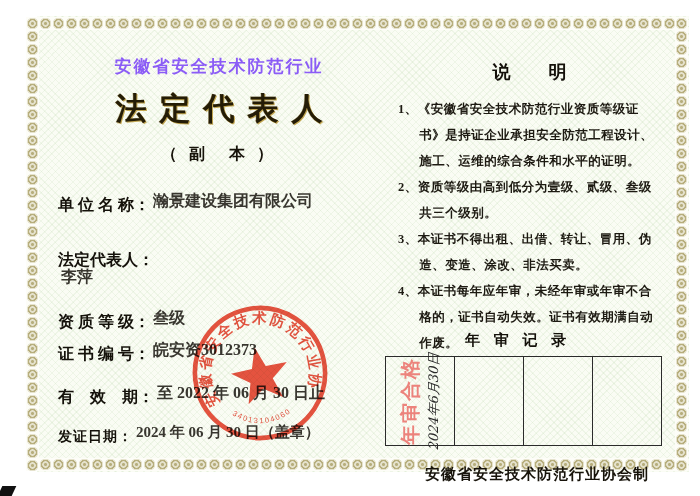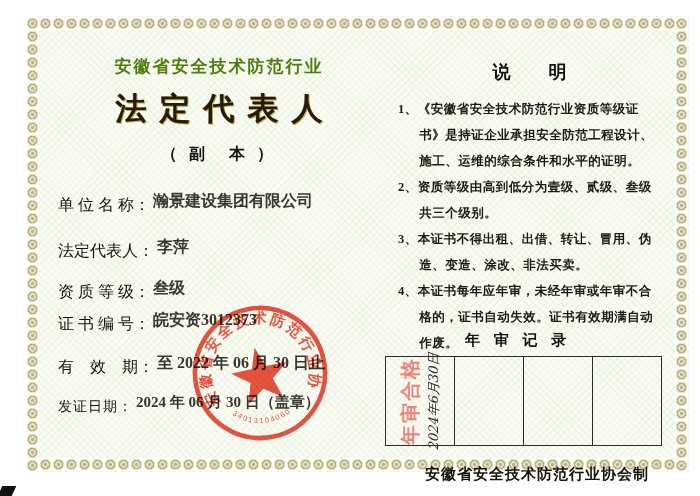--- a/index.html
+++ b/index.html
@@ -28,34 +28,34 @@
       radial-gradient(circle at 6.5px 6.5px, rgba(255,255,255,0) 0 3.1px, #b7ae7d 3.3px 4.7px, rgba(255,255,255,0) 5px),
       radial-gradient(circle at 6.5px 6.5px, rgba(183,174,125,.35) 0 5.6px, rgba(255,255,255,0) 6px);
     background-size:13px 13px;
   }
   .band-top    { left:26px; top:17px;  width:662px; height:13px; }
   .band-bottom { left:26px; top:458px; width:662px; height:13px; }
   .band-left   { left:26px; top:17px;  width:13px;  height:454px; }
   .band-right  { left:675px; top:17px; width:13px;  height:454px; }
 
   .left-col { position:absolute; left:58px; top:55px; width:322px; }
-  .region-line { text-align:center; font-size:17px; font-weight:bold; letter-spacing:2px; color:#4d7c0f; }
+  .region-line { text-align:center; font-size:17px; font-weight:bold; letter-spacing:2px; color:#8b5cf6; }
   .main-title {
     margin-top:10px; text-align:center; font-size:31px; font-weight:bold;
     letter-spacing:13px; padding-left:13px; color:#241c06;
     text-shadow: 1px 1px 0 rgba(184,152,54,.85), -0.5px -0.5px 0 rgba(120,96,28,.5);
   }
   .sub-title { margin-top:14px; text-align:center; font-size:16px; font-weight:bold; letter-spacing:4px; color:#17130a; }
 
   .fields { margin-top:30px; }
   .field-row { display:flex; align-items:baseline; white-space:nowrap; }
-  .field-label { font-weight:normal; font-size:16px; color:#14110a; flex:0 0 auto; }
+  .field-label { font-weight:bold; font-size:16px; color:#14110a; flex:0 0 auto; }
   .field-value { font-size:16px; color:#38362f; font-weight:600; position:relative; top:-4px; padding-left:3px; }
   .row-1 { margin-top:0; }
-  .row-2 { margin-top:25px; }
+  .row-2 { margin-top:34px;flex-direction:column; }
   .row-3 { margin-top:20px;text-align:center; }
   .row-4 { margin-top:11px; }
   .row-5 { margin-top:22px; }
   .row-6 { margin-top:19px; }
   .row-6 .field-label { font-size:14px; letter-spacing:1px; }
   .row-6 .field-value { font-size:15px; }
 
   .right-col { position:absolute; left:398px; top:60px; width:263px; }
   .notes-heading { text-align:center; font-size:18px; font-weight:bold; letter-spacing:10px; padding-left:10px; color:#14110a; }
   .notes { margin-top:12px; }

